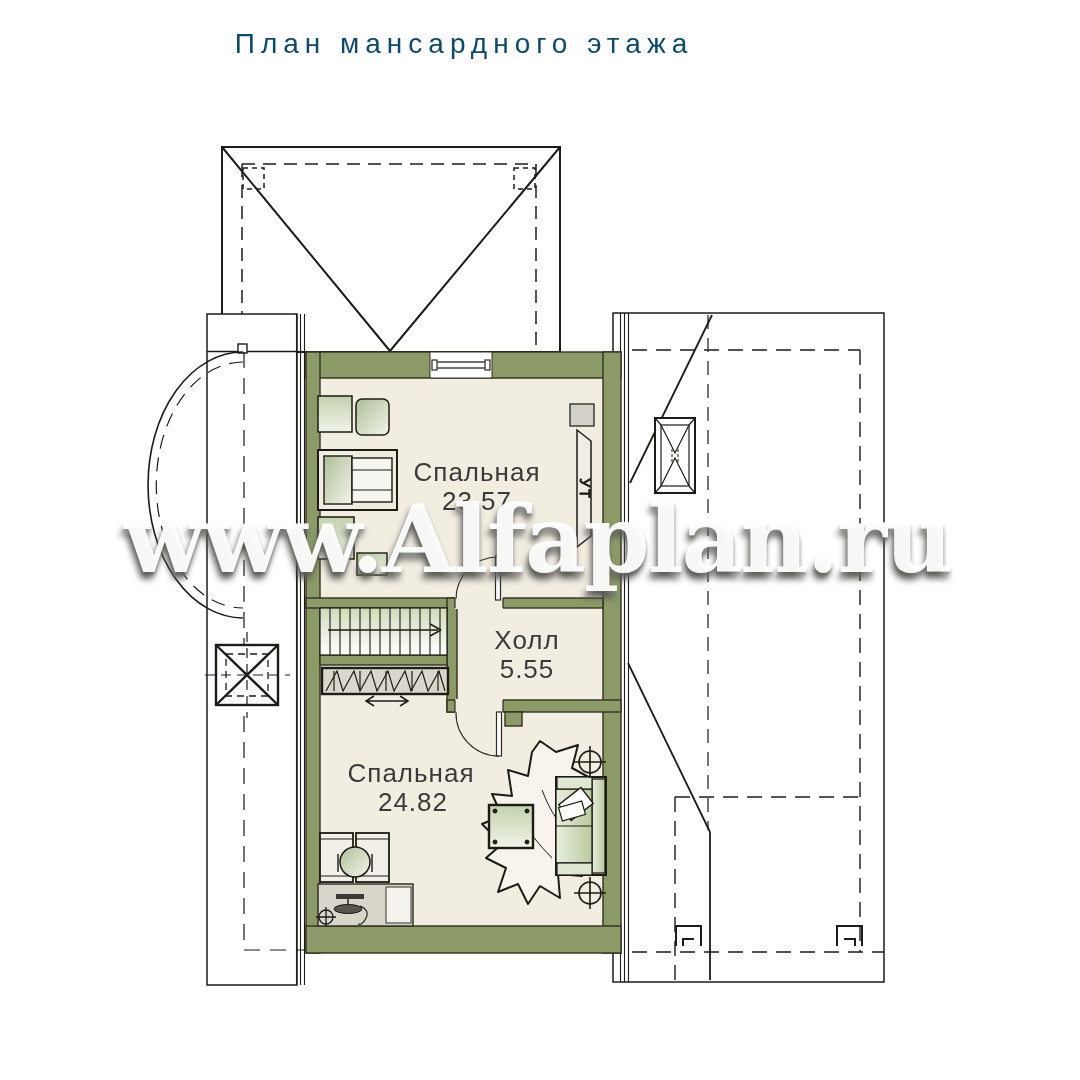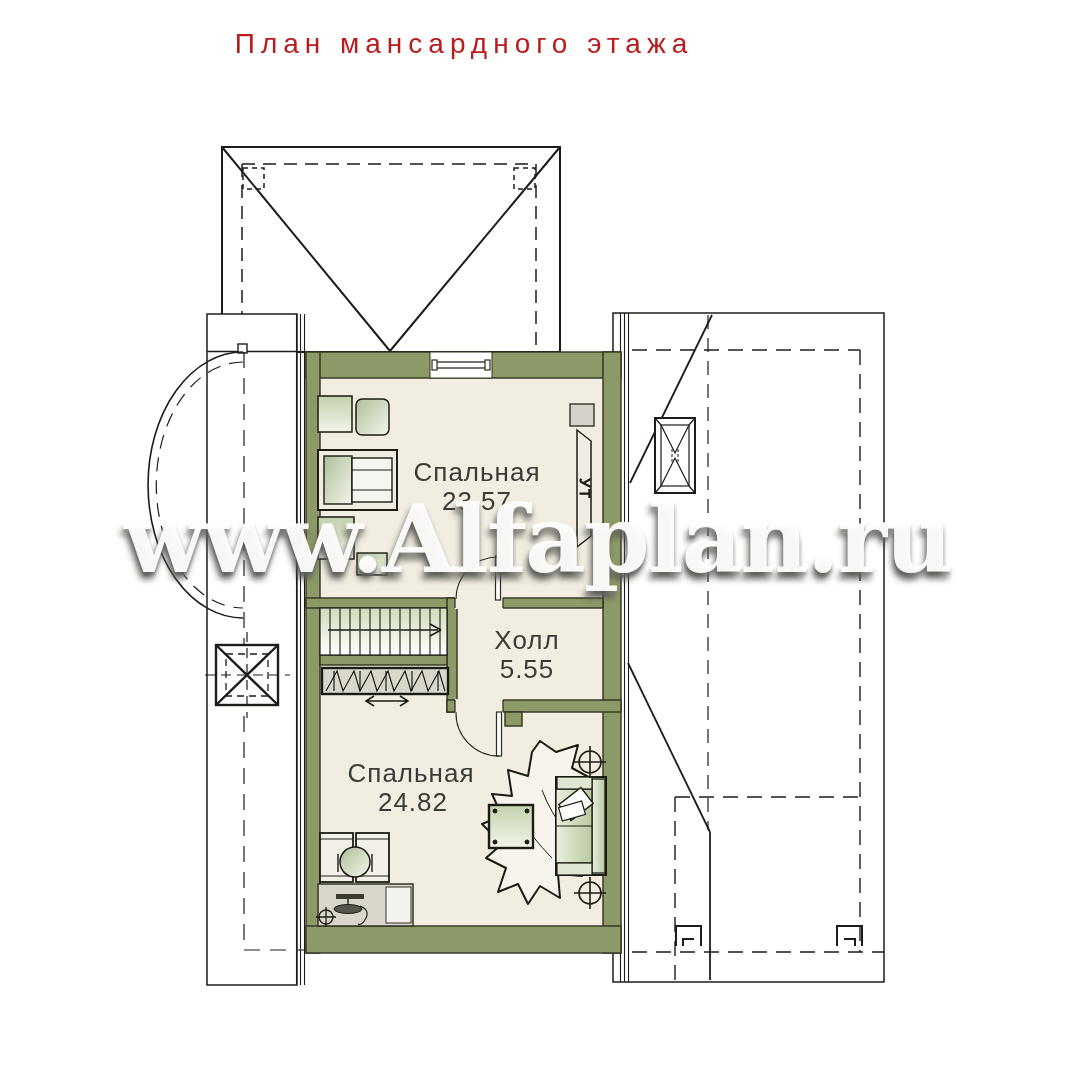--- a/index.html
+++ b/index.html
@@ -1,19 +1,19 @@
 <!DOCTYPE html>
 <html><head>
 <meta charset="utf-8">
 <style>
   html,body{margin:0;padding:0;background:#ffffff;}
   .canvas{position:relative;width:1080px;height:1080px;background:#ffffff;overflow:hidden;
           font-family:"Liberation Sans",sans-serif;}
   .title{position:absolute;top:28px;left:0;width:928px;text-align:center;
-         font-size:28px;font-weight:300;letter-spacing:6px;color:#b91c1c;white-space:nowrap;}
+         font-size:28px;font-weight:300;letter-spacing:6px;color:#0c4a6e;white-space:nowrap;}
   .plan{position:absolute;top:0;left:0;}
   .watermark{position:absolute;top:492px;left:124px;width:964px;
              font-family:"DejaVu Serif",serif;font-weight:bold;font-size:94px;
              letter-spacing:-2px;white-space:nowrap;color:rgba(255,255,255,0.95);
              text-shadow:-2px 7px 6px rgba(88,88,84,0.92), 0 3px 3px rgba(130,130,124,0.65);
              line-height:1;}
   svg text{font-family:"Liberation Sans",sans-serif;}
 </style>
 </head>
 <body>

